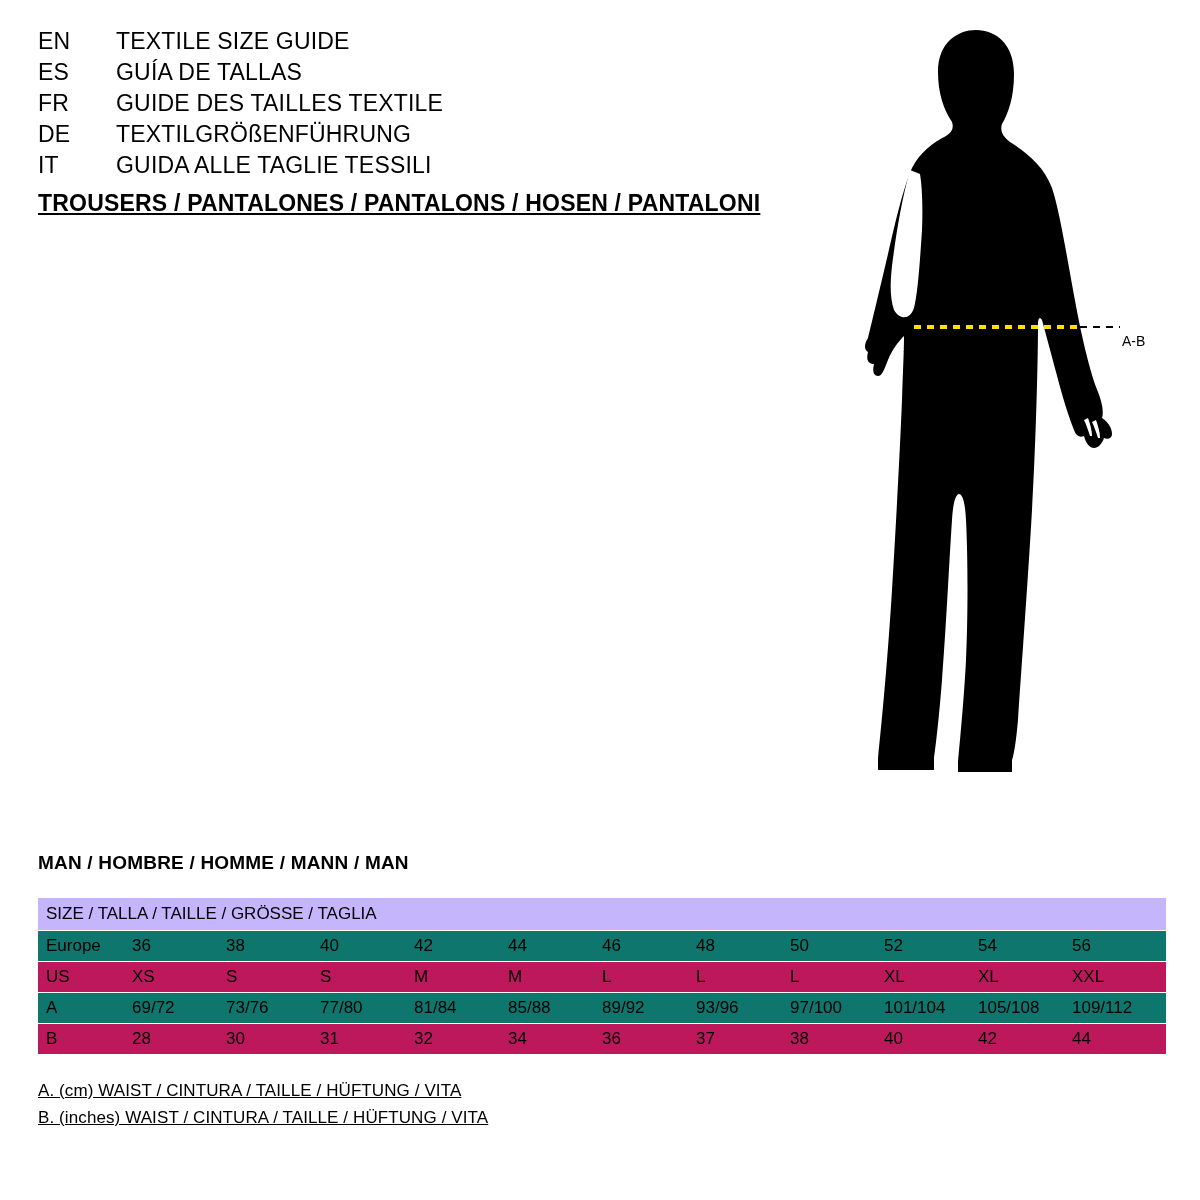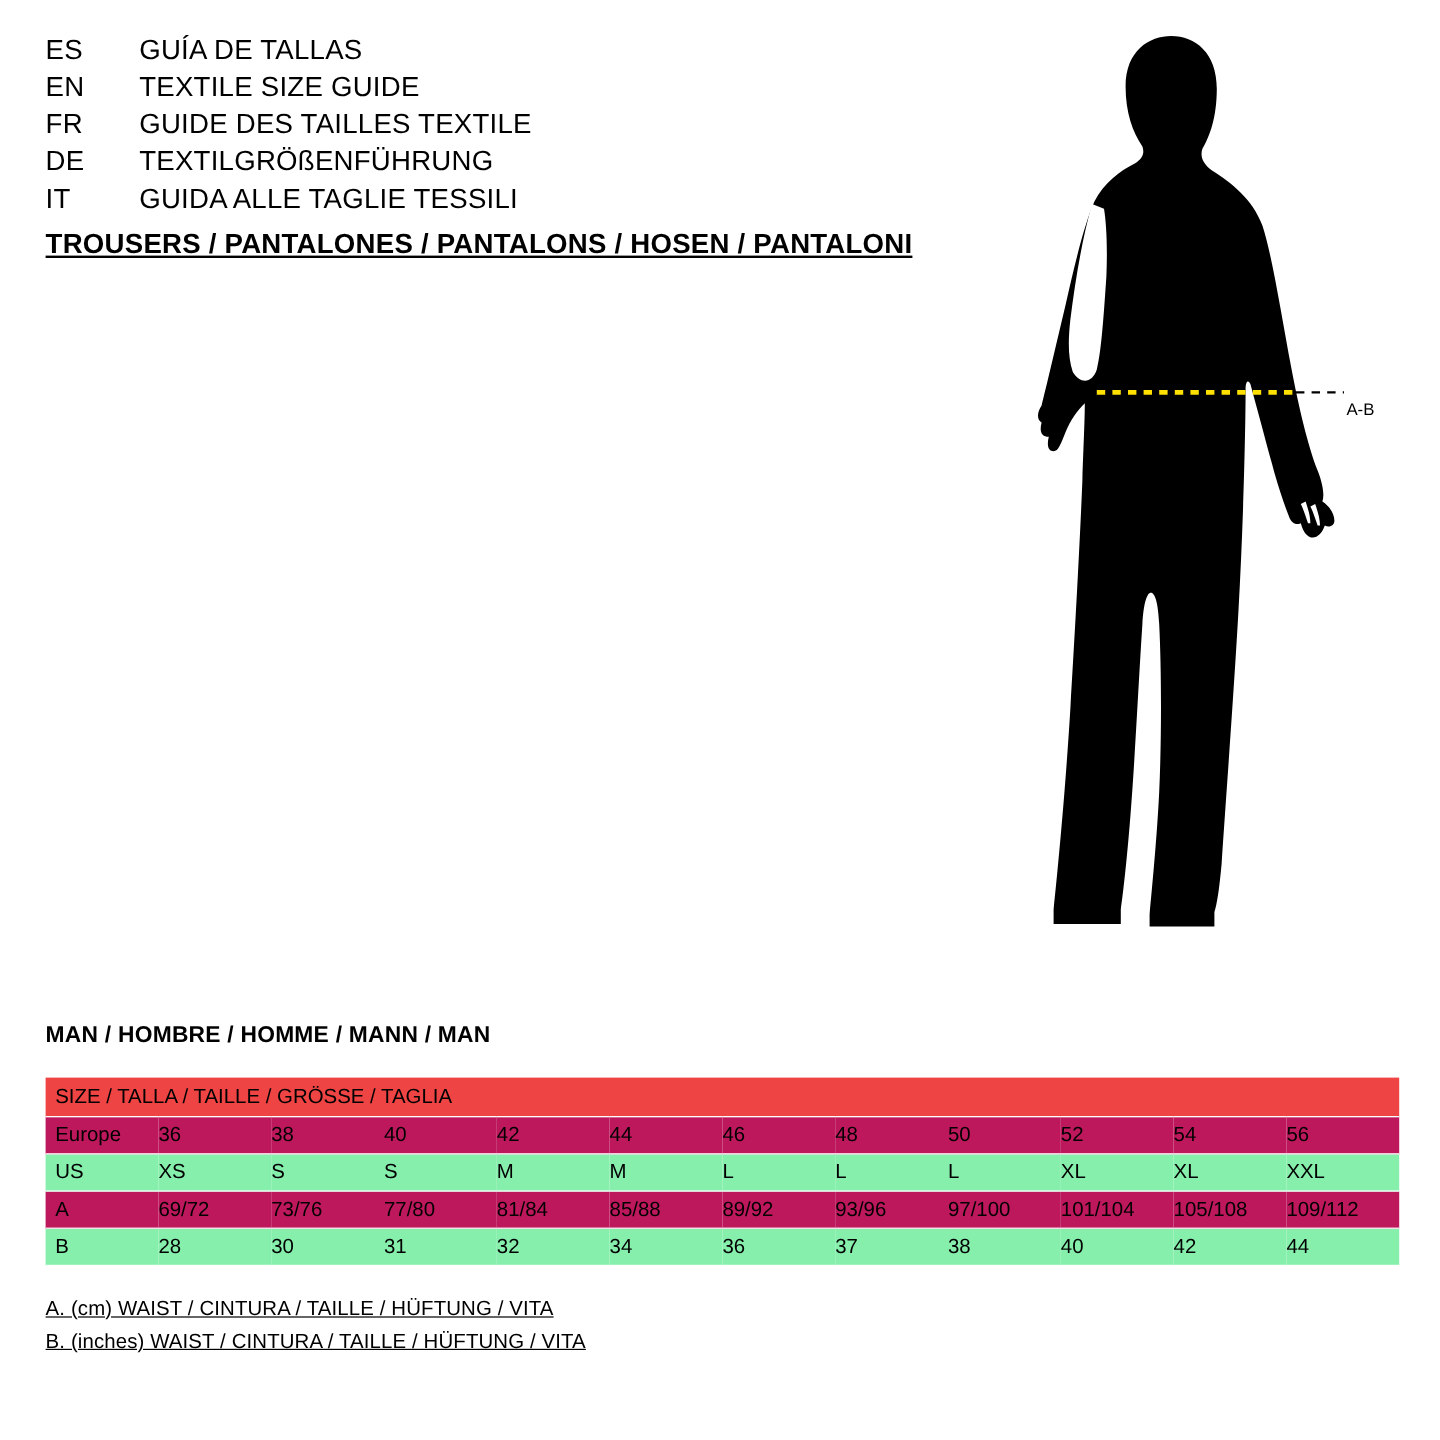--- a/index.html
+++ b/index.html
@@ -90,51 +90,51 @@
     padding: 0;
     vertical-align: middle;
     border-bottom: 1px solid #ffffff;
   }
   table.size-table td.label-cell {
     text-align: left;
     padding-left: 8px;
     width: 172px;
   }
   tr.head-row td {
-    background: #ef4444;
+    background: #c4b5fd;
     font-size: 17px;
     height: 32px;
     text-align: left;
     padding-left: 8px;
     font-weight: normal;
   }
-  tr.row-a td { background: #be185d; }
-  tr.row-b td { background: #86efac; }
+  tr.row-a td { background: #0f766e; }
+  tr.row-b td { background: #be185d; }
 
   .footnotes {
     margin-top: 22px;
     text-decoration: underline;
   }
   .footnote {
     font-size: 17px;
     line-height: 27px;
     letter-spacing: 0.1px;
   }
 </style>
 </head>
 <body>
 
 <div class="header">
   <div class="lang-row">
+    <div class="lang-code">EN</div>
+    <div class="lang-text">TEXTILE SIZE GUIDE</div>
+  </div>
+  <div class="lang-row">
     <div class="lang-code">ES</div>
     <div class="lang-text">GUÍA DE TALLAS</div>
-  </div>
-  <div class="lang-row">
-    <div class="lang-code">EN</div>
-    <div class="lang-text">TEXTILE SIZE GUIDE</div>
   </div>
   <div class="lang-row">
     <div class="lang-code">FR</div>
     <div class="lang-text">GUIDE DES TAILLES TEXTILE</div>
   </div>
   <div class="lang-row">
     <div class="lang-code">DE</div>
     <div class="lang-text">TEXTILGRÖßENFÜHRUNG</div>
   </div>
   <div class="lang-row">

